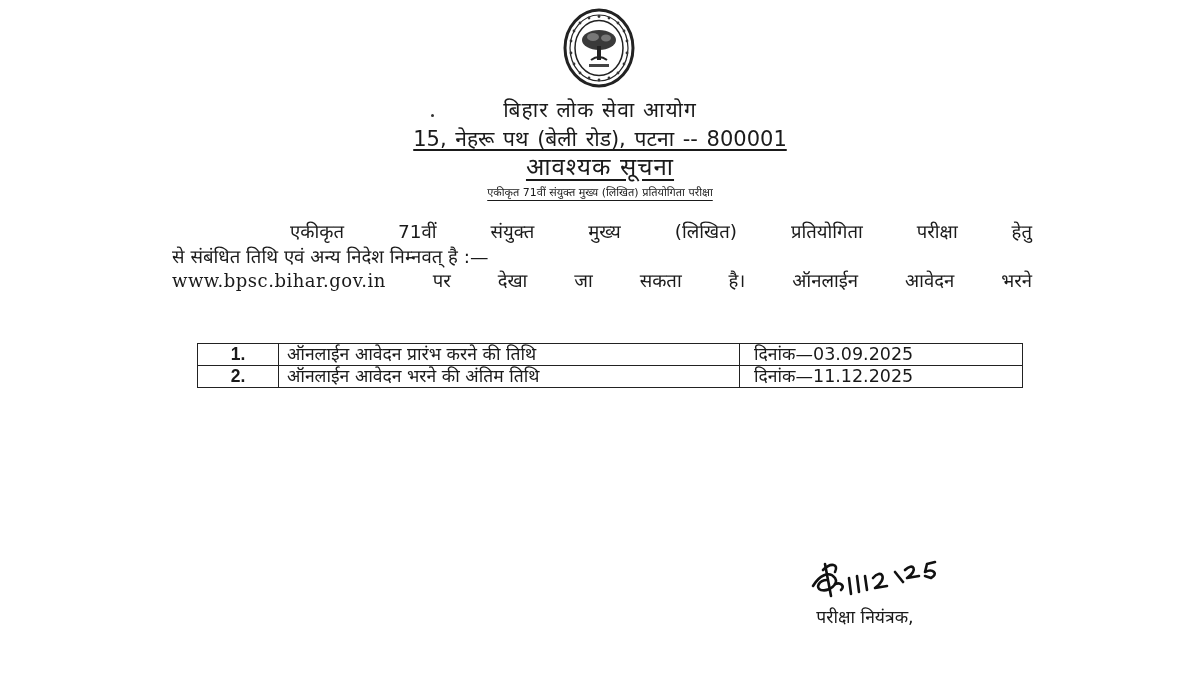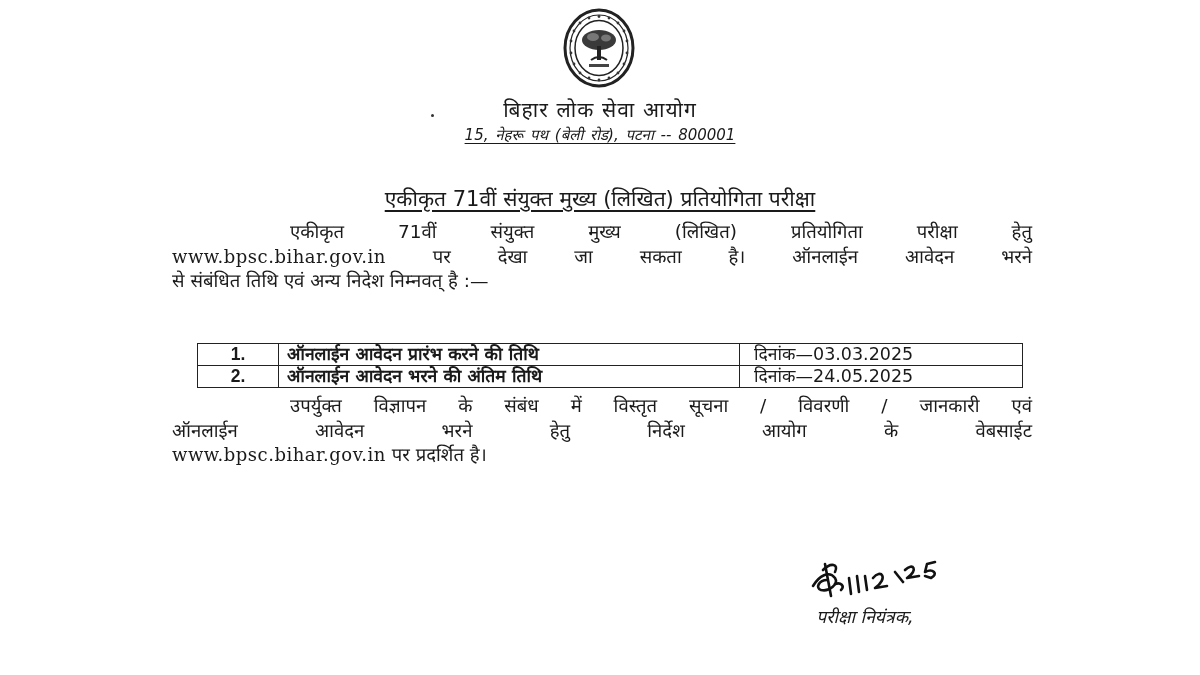--- a/index.html
+++ b/index.html
@@ -45,36 +45,35 @@
       text-align: center;
       white-space: nowrap;
     }
     .org-title {
       top: 95px;
       font-size: 21px;
       letter-spacing: 1px;
     }
     .address {
       top: 124px;
-      font-size: 15px;
+      font-size: 21px;
       text-decoration: underline;
       text-underline-offset: 3px;
       word-spacing: 2px;
-      font-style: italic;
     }
     .notice-heading {
       top: 149px;
       font-size: 24px;
       text-decoration: underline;
       text-underline-offset: 4px;
       letter-spacing: 1px;
     }
     .notice-subtitle {
       top: 184px;
-      font-size: 21px;
+      font-size: 11px;
       text-decoration: underline;
       text-underline-offset: 4px;
     }
     .para {
       position: absolute;
       left: 172px;
       width: 860px;
       font-size: 18.5px;
       line-height: 24.5px;
     }
@@ -117,42 +116,40 @@
       white-space: nowrap;
     }
     .date-table td.num {
       width: 64px;
       text-align: center;
       font-weight: bold;
       font-family: "Liberation Sans", sans-serif;
     }
     .date-table td.label {
       width: 444px;
-      font-weight: bold;
     }
     .date-table td.date {
       padding-left: 14px;
     }
 
     
     .signature {
       position: absolute;
       left: 805px;
       top: 556px;
       width: 160px;
       height: 50px;
     }
     .sig-block {
       position: absolute;
       left: 700px;
       width: 330px;
       text-align: center;
       font-size: 17.5px;
       white-space: nowrap;
-      font-style: italic;
     }
     .sig-designation { top: 604px; }
     .sig-org { top: 630px; }
   </style>
 </head>
 <body>
 
 <div class="page">
 
   <svg class="seal" viewBox="0 0 72 80">
@@ -188,48 +185,44 @@
     <rect x="34" y="38" width="4" height="14" fill="#222"></rect>
     <path d="M28 52 Q36 46 44 52" fill="none" stroke="#222" stroke-width="2"></path>
 
     <rect x="26" y="56" width="20" height="3" fill="#444"></rect>
   </svg>
 
   <div class="stray-dot"></div>
 
   <div class="center-line org-title">बिहार लोक सेवा आयोग</div>
   <div class="center-line address">15, नेहरू पथ (बेली रोड),  पटना -- 800001</div>
+  <div class="center-line notice-heading">आवश्यक सूचना</div>
   <div class="center-line notice-subtitle">एकीकृत 71वीं संयुक्त मुख्य (लिखित) प्रतियोगिता परीक्षा</div>
 
   <div class="para p1">
     <span class="line indent">एकीकृत 71वीं संयुक्त मुख्य (लिखित) प्रतियोगिता परीक्षा हेतु</span>
+    <span class="line last">से संबंधित तिथि एवं अन्य निदेश निम्नवत् है :—</span>
     <span class="line"><span class="url">www.bpsc.bihar.gov.in</span> <span>पर देखा जा सकता है। ऑनलाईन आवेदन भरने</span></span>
-    <span class="line last">से संबंधित तिथि एवं अन्य निदेश निम्नवत् है :—</span>
   </div>
 
   <table class="date-table">
     <tbody>
         <tr>
       <td class="num">1.</td>
       <td class="label">ऑनलाईन आवेदन प्रारंभ करने की तिथि</td>
-      <td class="date">दिनांक—03.03.2025</td>
+      <td class="date">दिनांक—03.09.2025</td>
     </tr>
     <tr>
       <td class="num">2.</td>
       <td class="label">ऑनलाईन आवेदन भरने की अंतिम तिथि</td>
-      <td class="date">दिनांक—24.05.2025</td>
+      <td class="date">दिनांक—11.12.2025</td>
     </tr>
   </tbody>
     </table>
 
-  <div class="para p2">
-    <span class="line indent">उपर्युक्त विज्ञापन के संबंध में विस्तृत सूचना / विवरणी / जानकारी एवं</span>
-    <span class="line">ऑनलाईन आवेदन भरने हेतु निर्देश आयोग के वेबसाईट</span>
-    <span class="line last"><span class="url">www.bpsc.bihar.gov.in</span> <span>पर प्रदर्शित है।</span></span>
-  </div>
 
 
   <svg class="signature" viewBox="0 0 160 50">
     <g fill="none" stroke="#111" stroke-width="2.6" stroke-linecap="round" stroke-linejoin="round">
       <path d="M8 30 C 14 20, 24 14, 30 22 C 34 28, 24 36, 16 34 C 10 32, 14 24, 22 24"></path>
       <path d="M20 8 L 26 40"></path>
       <path d="M18 14 C 26 6, 34 8, 30 16"></path>
       <path d="M30 28 C 36 26, 40 30, 36 34"></path>
       <path d="M44 22 L 46 38"></path>
       <path d="M52 20 L 54 36"></path>

